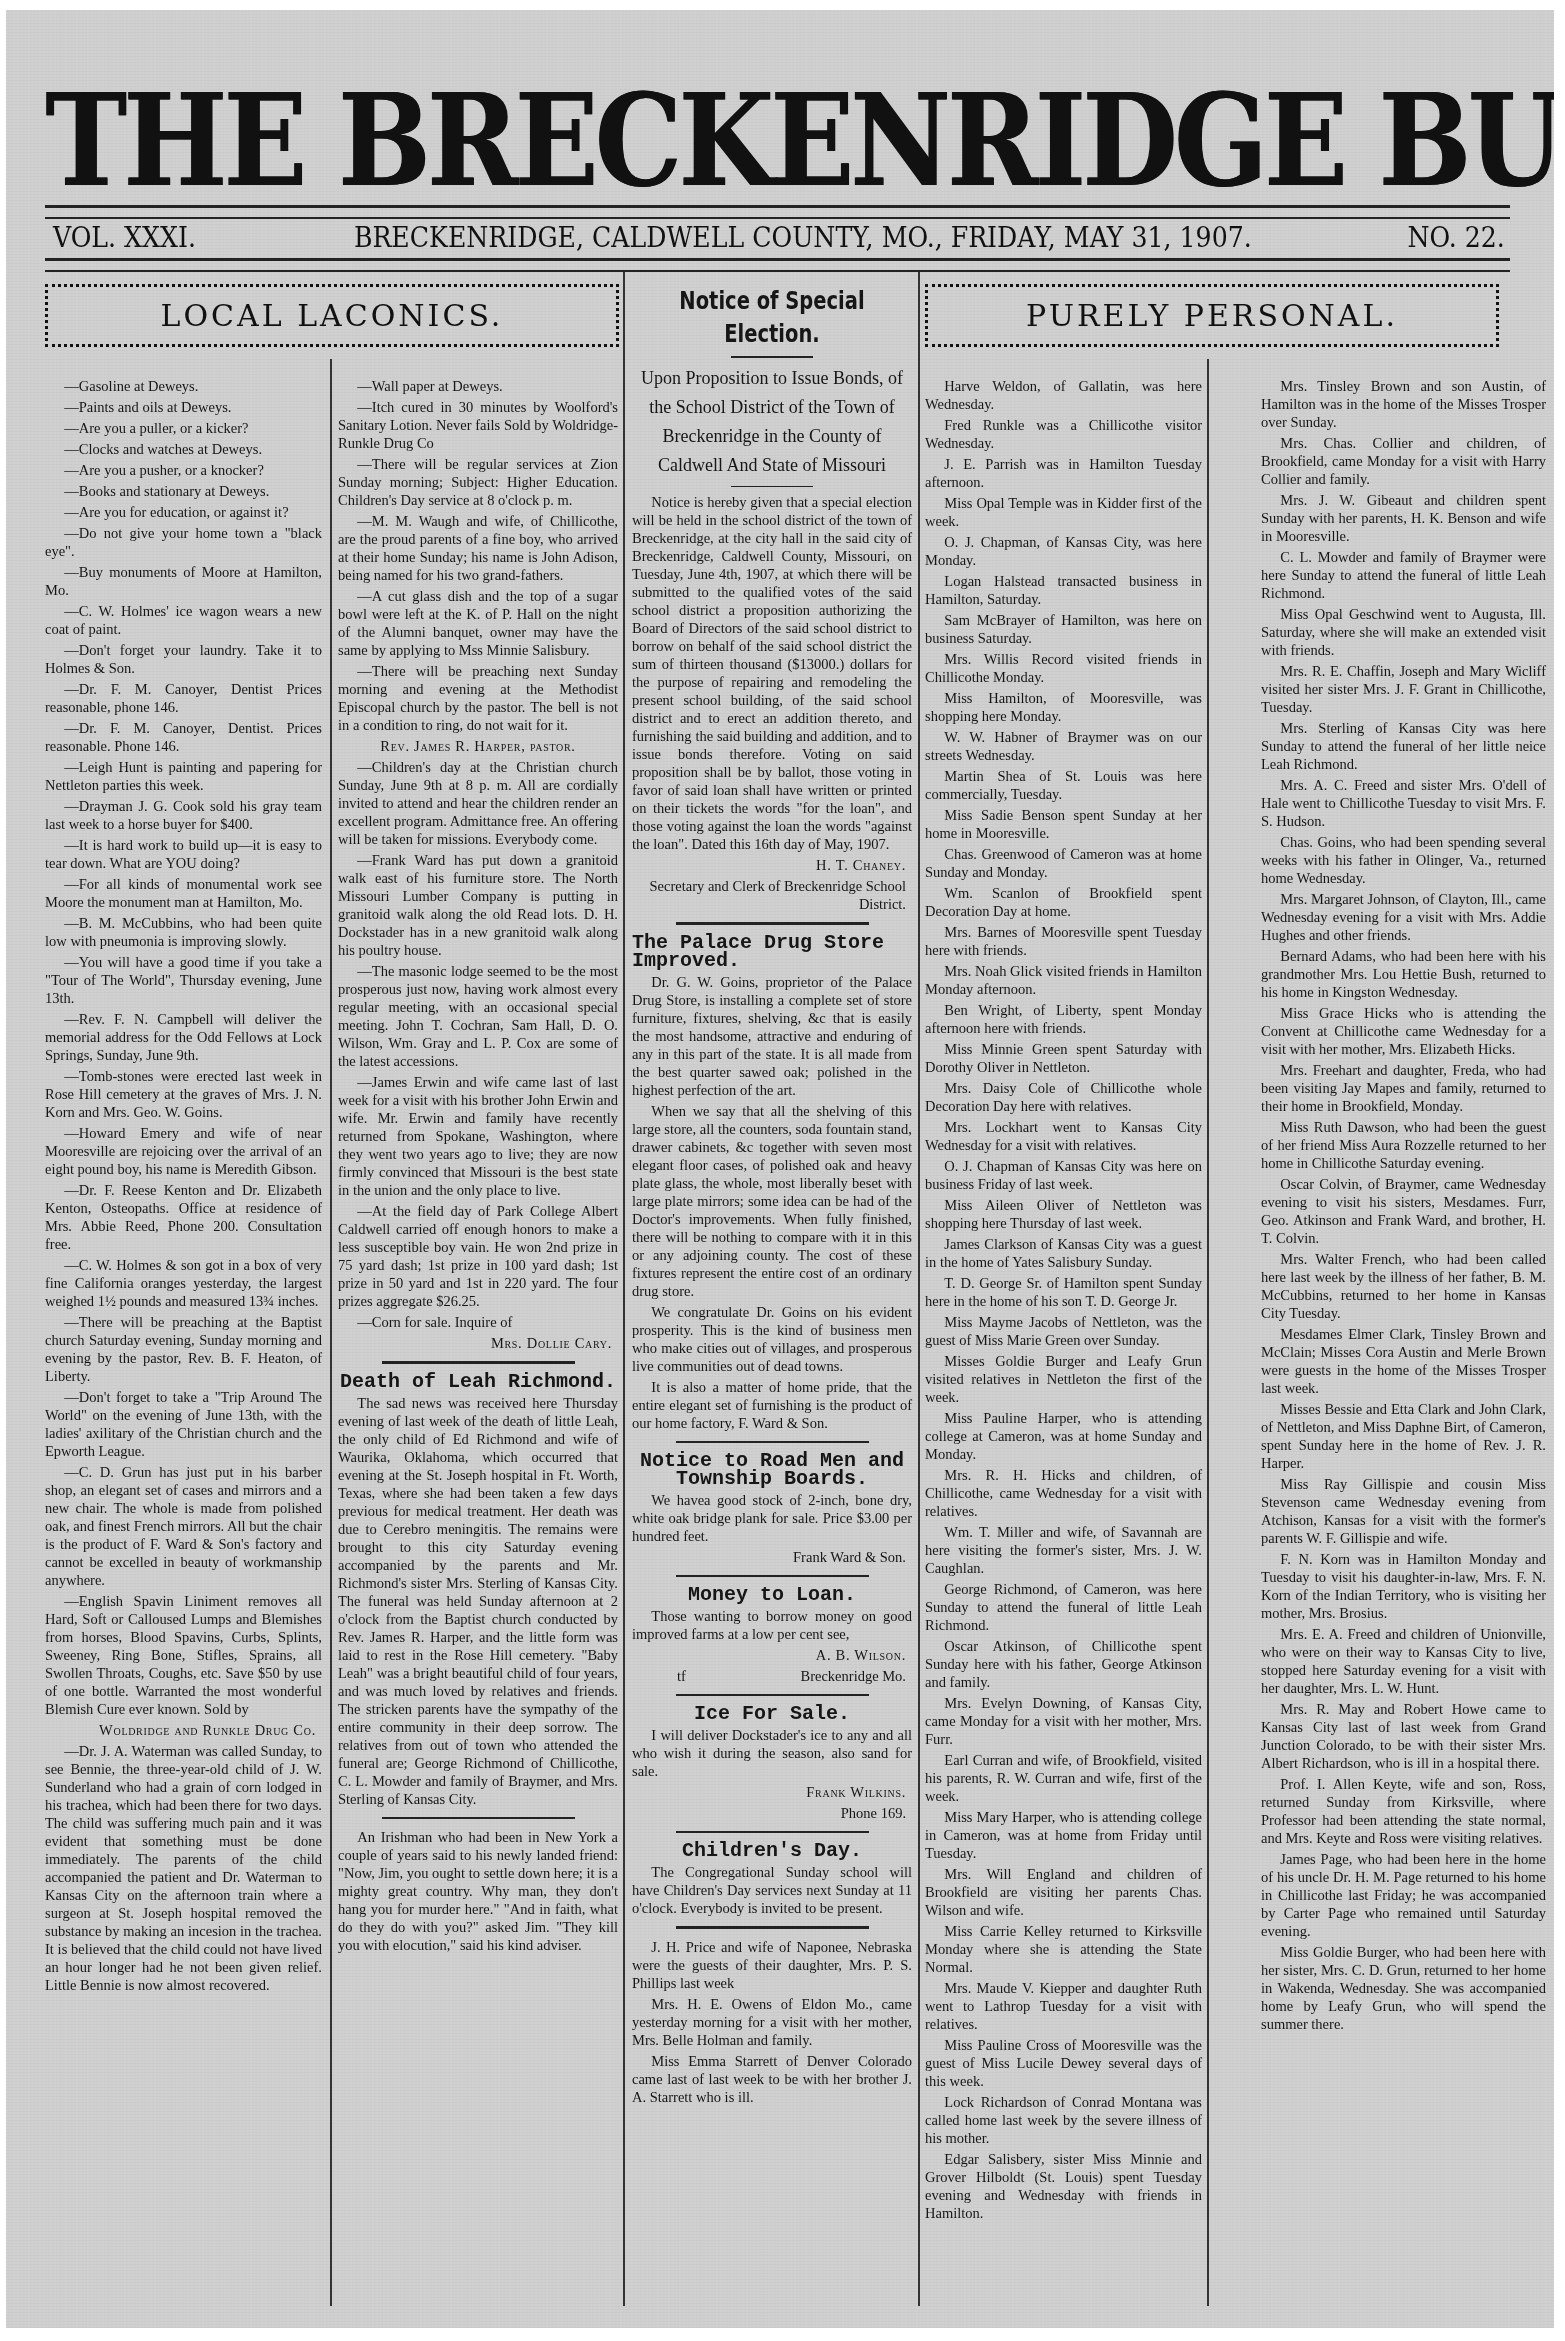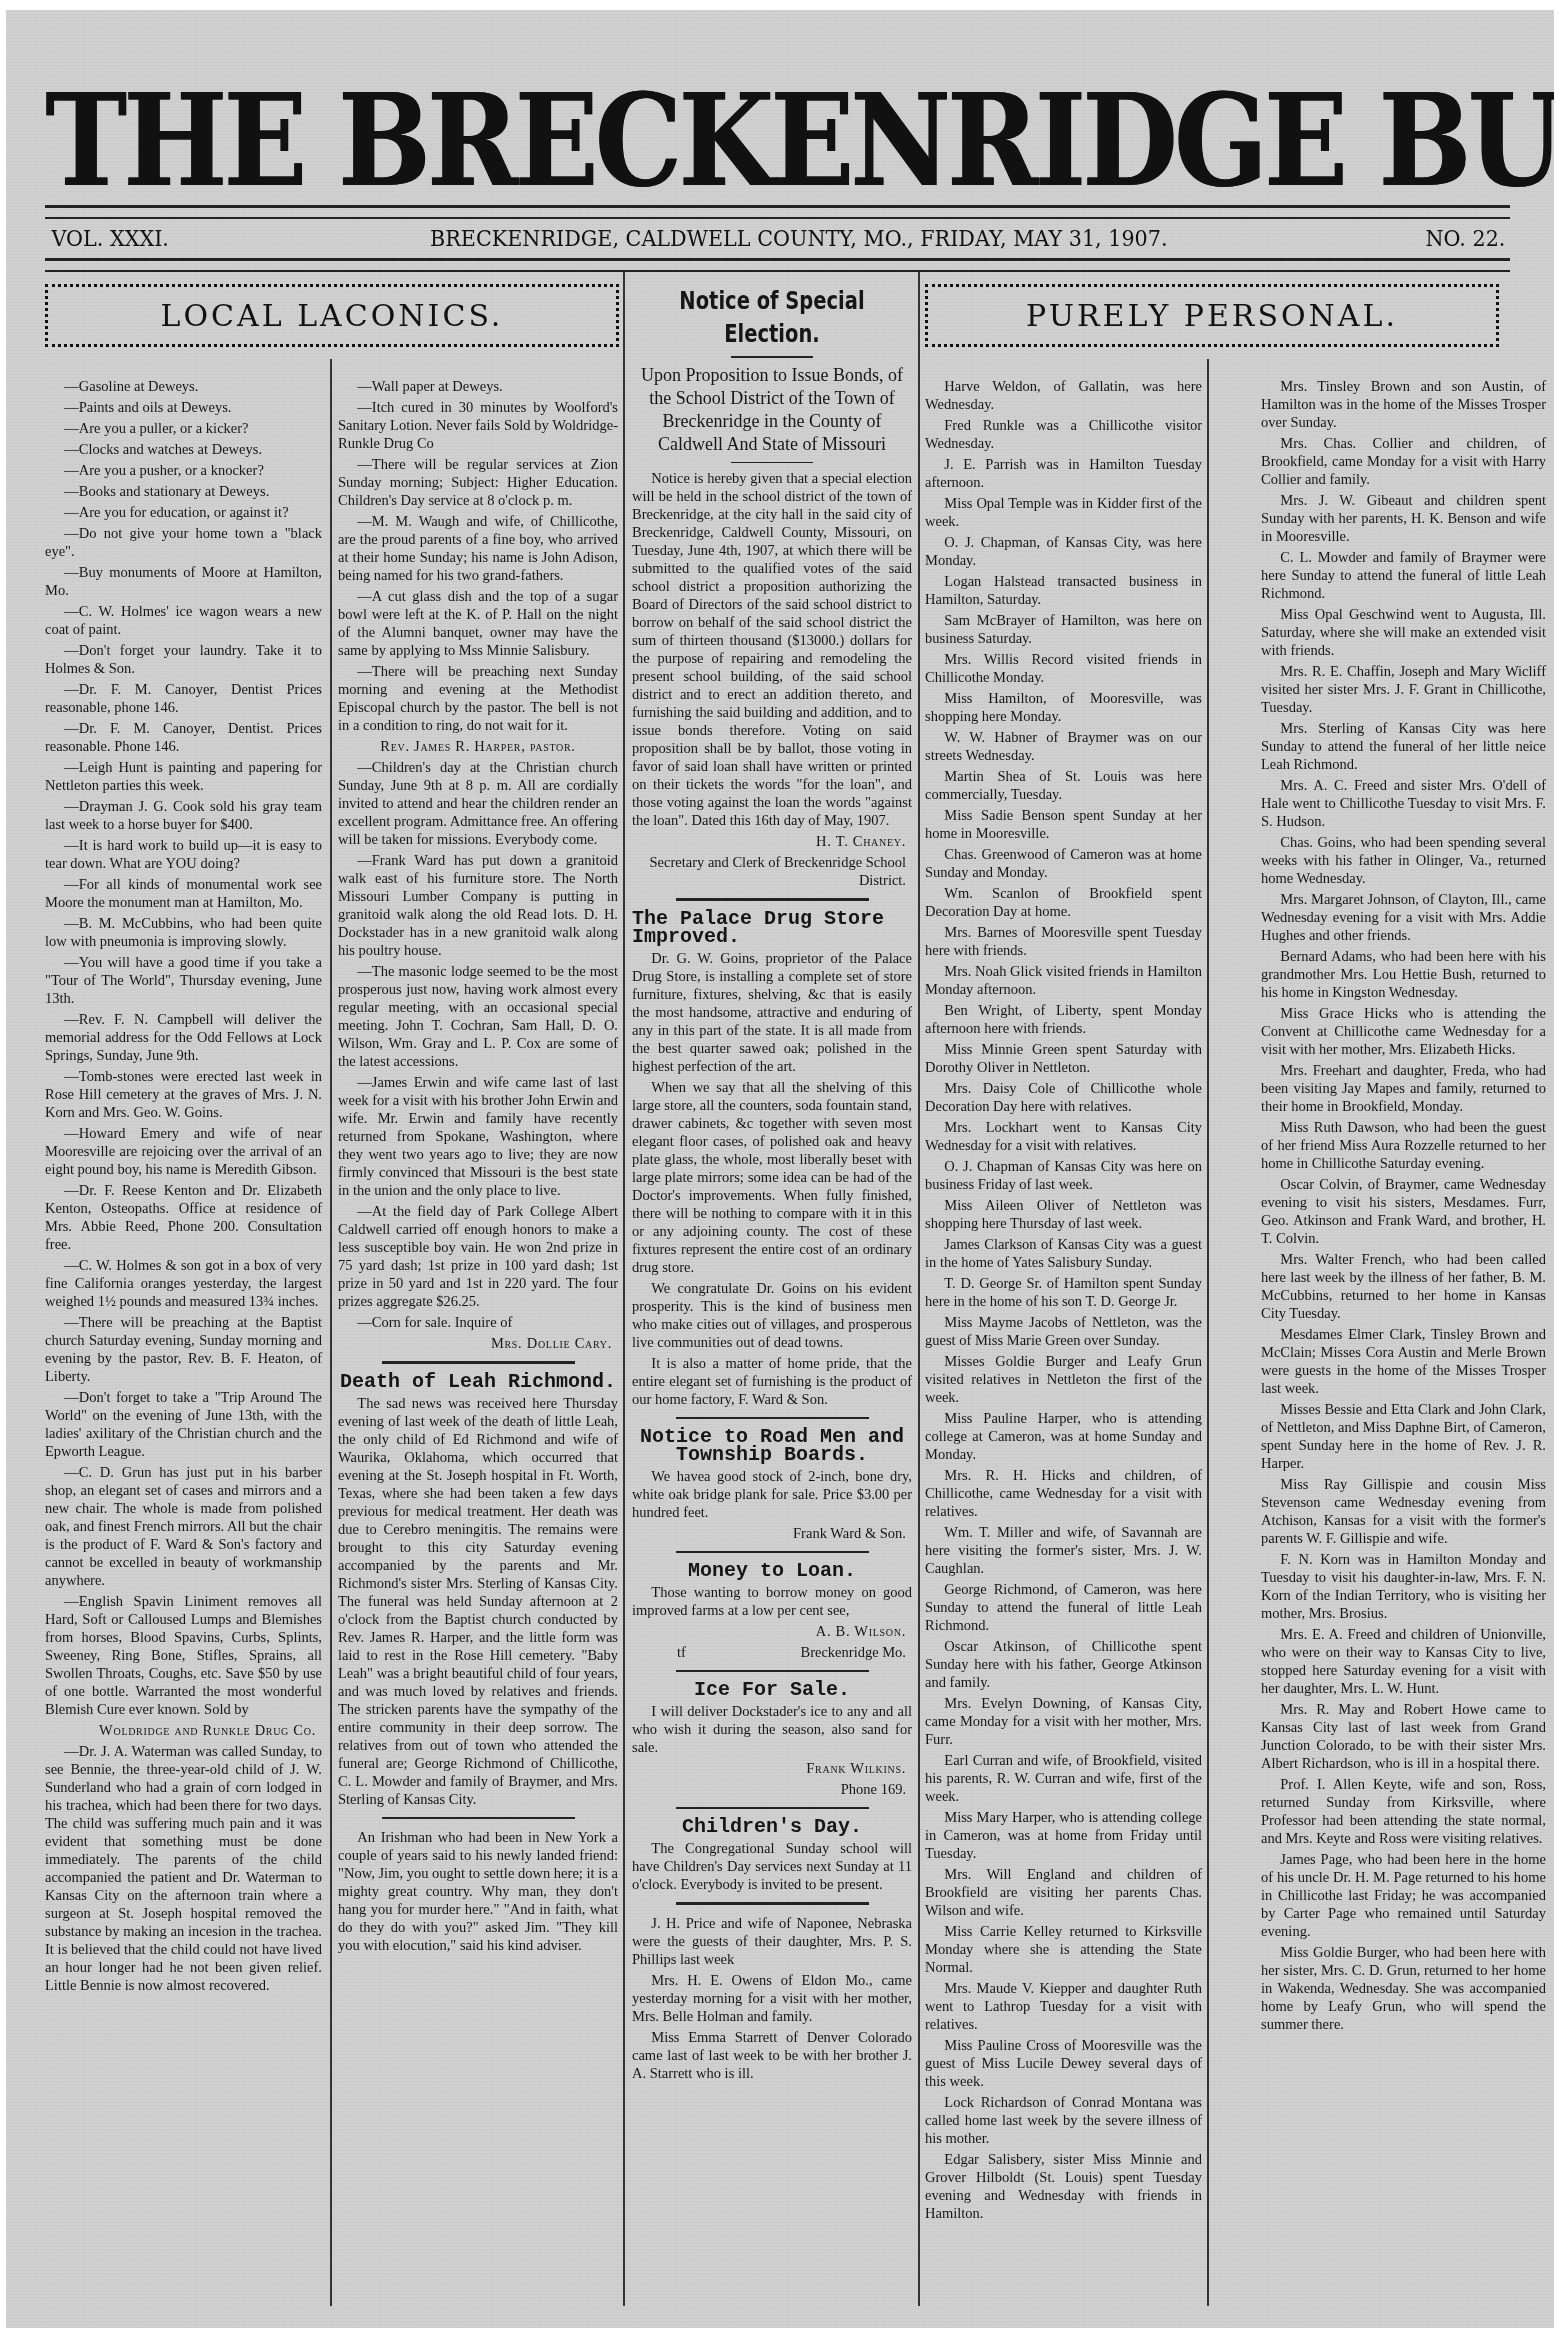--- a/index.html
+++ b/index.html
@@ -24,21 +24,21 @@
     transform: scaleX(0.86); transform-origin: left top;
     white-space: nowrap; color: #111;
     text-shadow: 0.7px 0 0 #111;
   }
   .rule-double {
     position: absolute; left: 39px; width: 1465px; height: 9px;
     border-top: 3px solid #222; border-bottom: 2.2px solid #222;
   }
   .dateline {
     position: absolute; left: 39px; top: 213px; width: 1465px; height: 30px;
-    font-family: "DejaVu Serif", serif; font-size: 23px; line-height: 30px;
+    font-family: "DejaVu Serif", serif; font-size: 28px; line-height: 30px;
     display: flex; justify-content: space-between; color: #111;
   }
   .dateline span { transform: scaleX(0.9); display: inline-block; }
   .col {
     position: absolute; top: 262px; bottom: 15px;
     font-family: "Liberation Serif", serif; font-size: 14.5px; line-height: 18px;
     color: #161616; text-align: justify; margin-top: 12px;
   }
   .col p { margin: 0 0 3px 0; text-indent: 19.3px; }
   .col p.noind { text-indent: 0; align-items: center; }
@@ -49,21 +49,21 @@
   .boxed-head {
     border: 3.7px dotted #111; margin: 0 0 7.4px 0; padding: 19.3px 0;
     text-align: center; font-family: "DejaVu Serif", serif; font-size: 30px;
     letter-spacing: 3px; color: #111; font-weight: normal;
   }
   .notice-title {
     text-align: center; font-family: "DejaVu Sans", sans-serif; font-weight: bold;
     font-size: 25px; line-height: 33px; transform: scaleX(0.78); margin: 0 0 4.5px 0;
   }
   .subtitle {
-    text-align: center; font-size: 18px; line-height: 23px; margin: 4.5px 0;
+    text-align: center; font-size: 18px; line-height: 29px; margin: 4.5px 0;
   }
   .short-rule { width: 82px; height: 1.5px; background: #222; margin: 6px auto; }
   .mid-rule { width: 193px; height: 2.2px; background: #222; margin: 9px auto; }
   .bold-head { text-align: center; font-weight: bold; margin: 6px 0 3px 0; font-size: 20px; font-family: Liberation Mono, monospace; }
   .bold-head.left { text-align: left; }
 </style>
 </head>
 <body>
 
 <div class="page">

